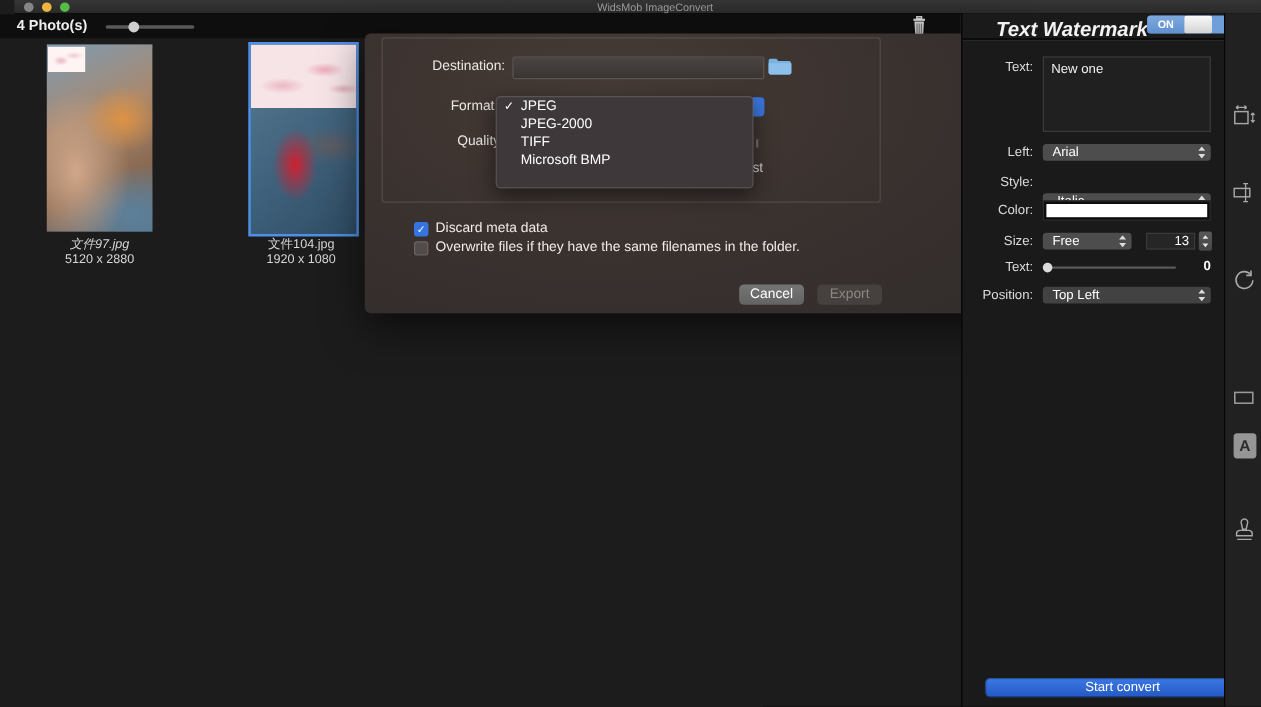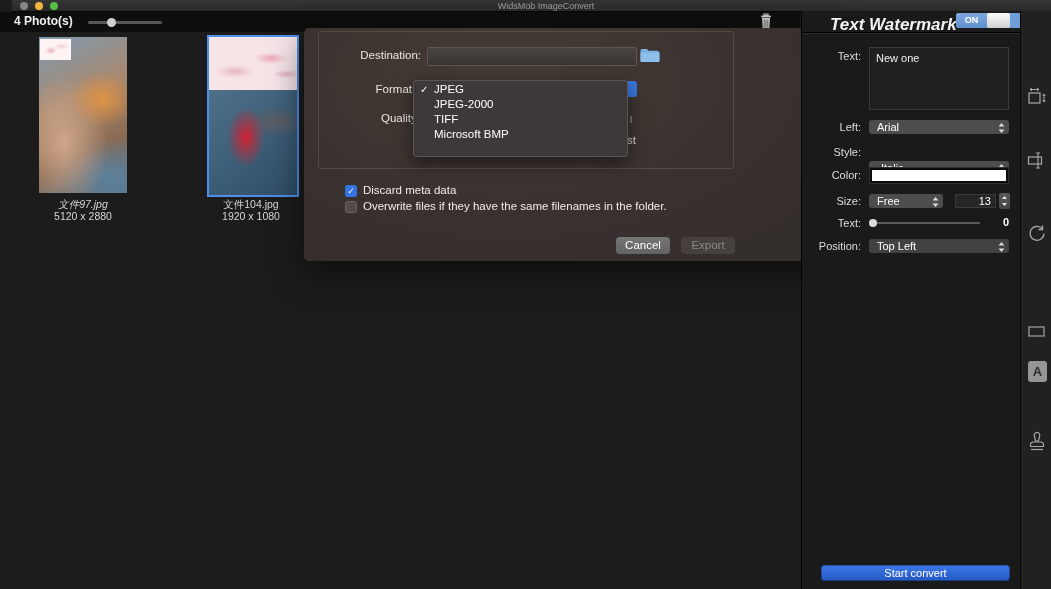--- a/index.html
+++ b/index.html
@@ -119,21 +119,21 @@
     text-align:right;padding-right:4px;}
   #size-stepper{position:absolute;left:197px;top:182px;width:11px;height:16px;border-radius:2px;
     background:linear-gradient(#585858,#454545);}
   #angle-track{position:absolute;left:68px;top:211px;width:110px;height:2px;background:#5a5a5a;border-radius:1px;}
   #angle-knob{position:absolute;left:-1px;top:-3px;width:8px;height:8px;border-radius:50%;background:#dcdcdc;}
   #angle-value{position:absolute;left:176px;top:205px;width:31px;text-align:right;
     color:#fff;font-size:11px;font-weight:bold;}
   #position-pop{background:#424242;}
   #start-btn{position:absolute;left:19px;top:554px;width:189px;height:16px;border-radius:4px;
     background:linear-gradient(#3b79e6,#2558c2);color:#fff;font-size:11px;line-height:16px;
-    text-align:center;box-shadow:inset 0 0 0 1px rgba(0,0,0,.3);}
+    text-align:center;box-shadow:inset 0 0 0 1px rgba(0,0,0,.3);padding-left:20px;}
 
   
   #iconstrip{left:1020px;top:11px;width:31px;height:578px;background:#212121;border-left:1px solid #060606;}
   .strip-icon{position:absolute;left:5px;width:22px;height:22px;}
   #icon-resize{top:75px;}  #icon-flip{top:138px;}  #icon-rotate{top:211px;}
   #icon-border{top:310px;} #icon-stamp{top:420px;}
   #icon-text{position:absolute;left:7px;top:350px;width:19px;height:21px;border-radius:3px;
     background:#969696;color:#2e2e2e;font-size:13px;font-weight:bold;text-align:center;line-height:21px;}
 </style>
 </head>

